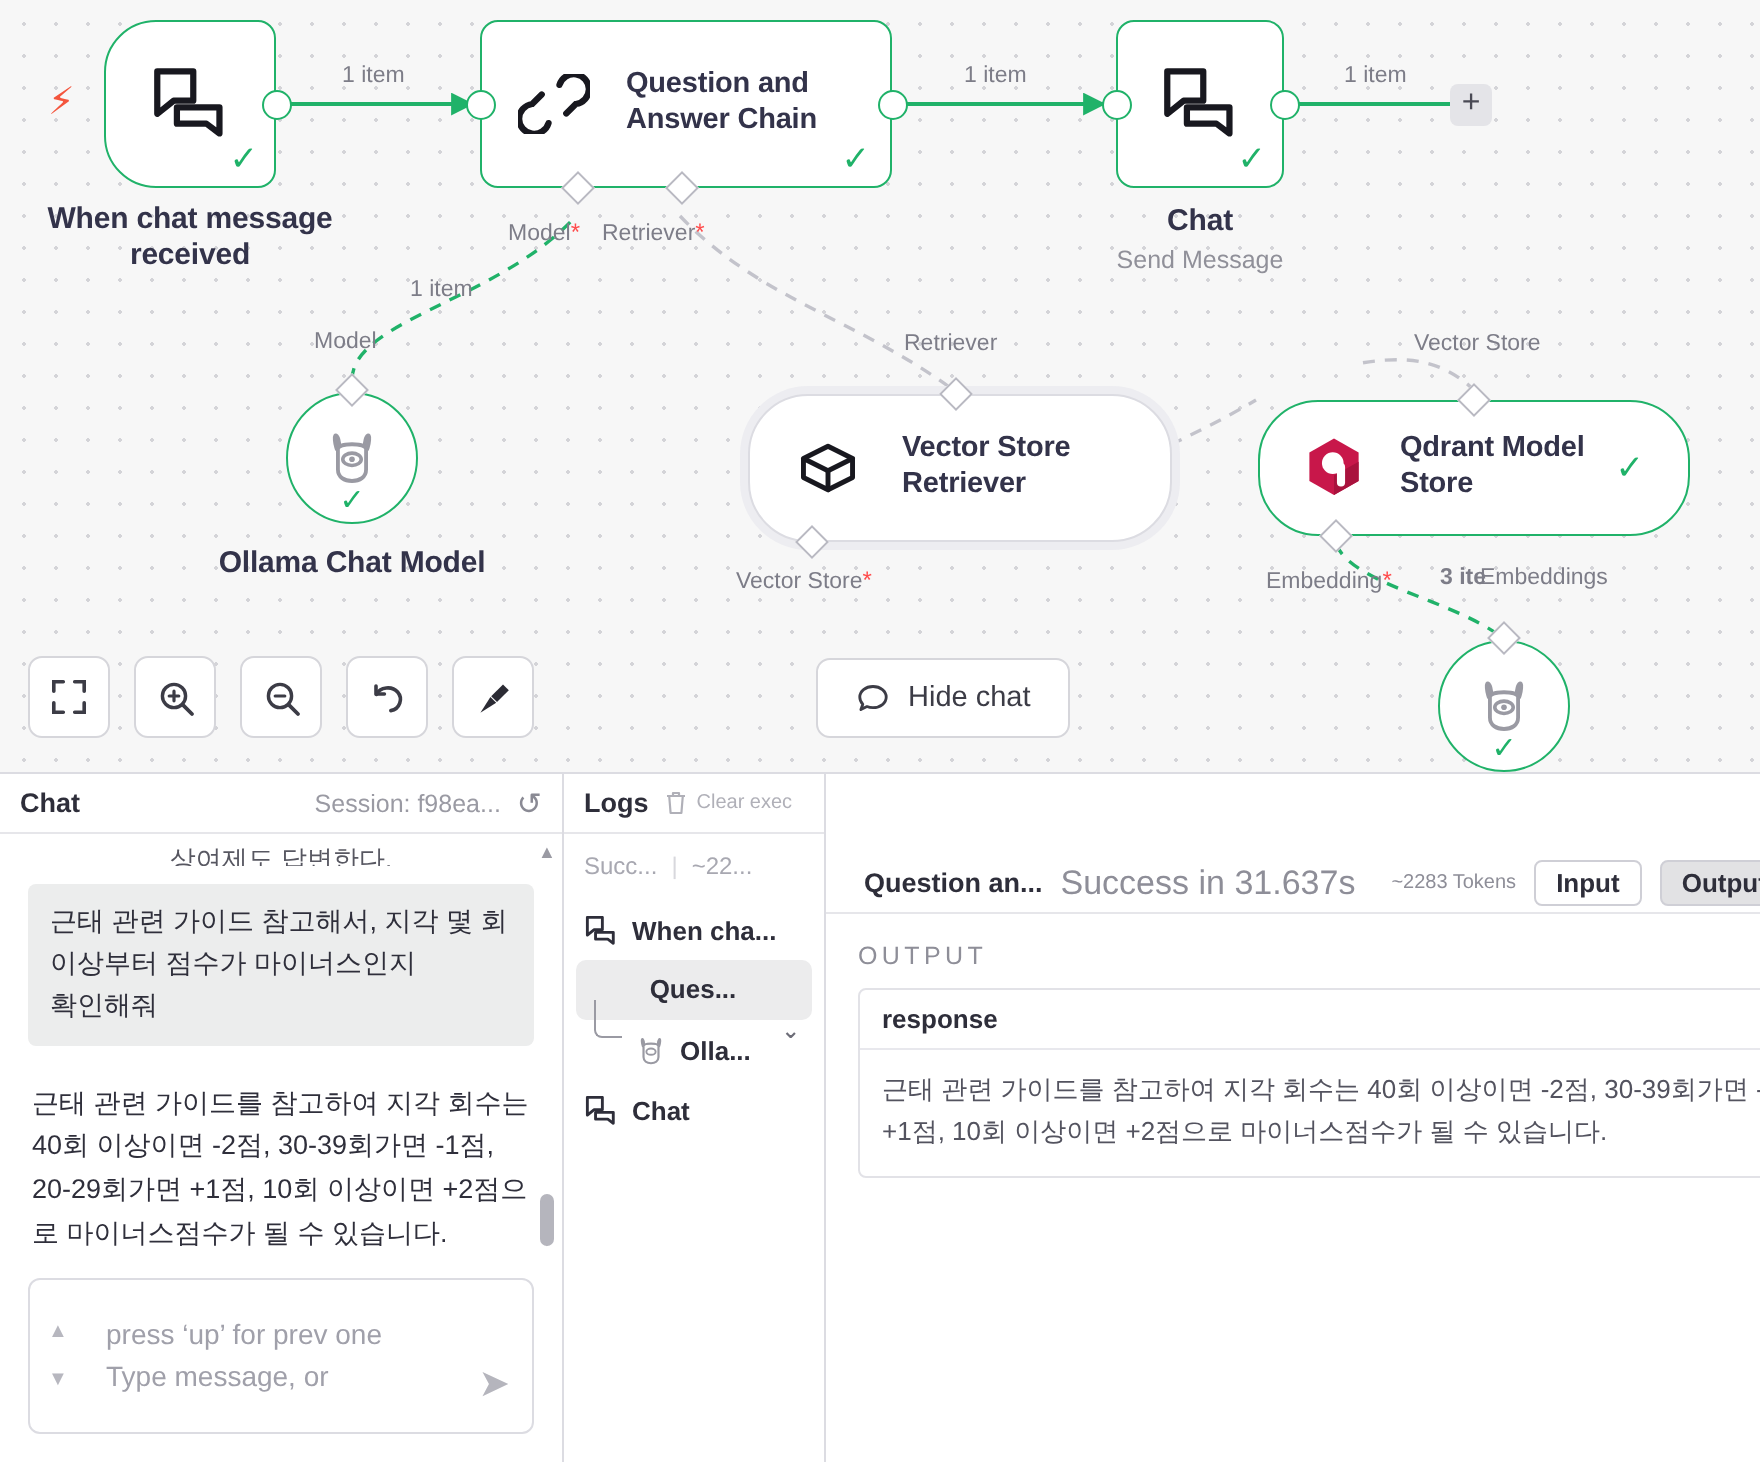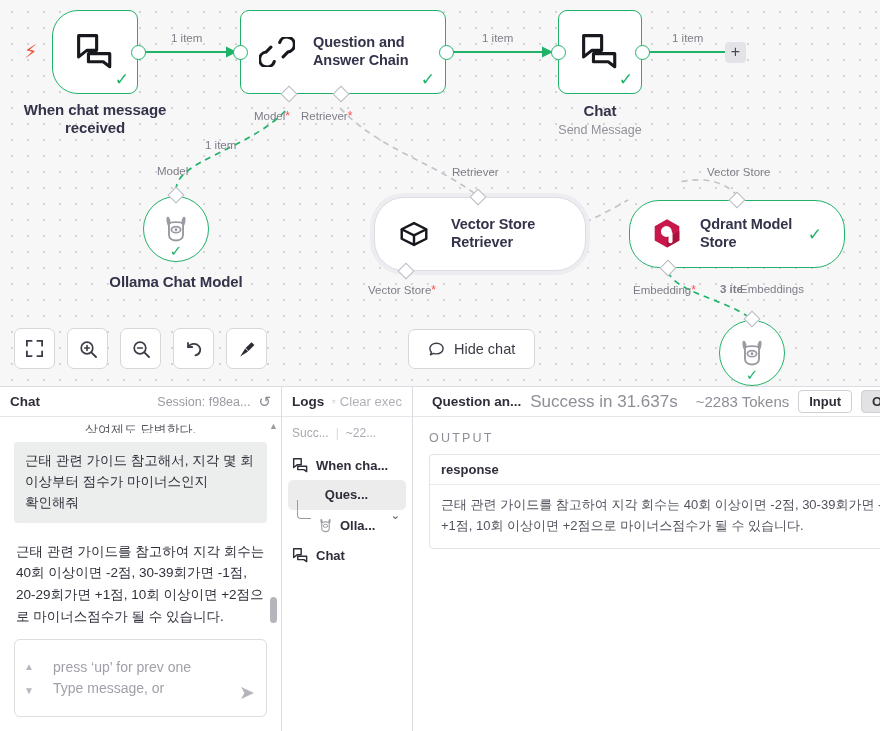--- a/index.html
+++ b/index.html
@@ -148,45 +148,45 @@
   }
   #chat-placeholder { font-size: 14px; color: #a0a0aa; line-height: 1.5; }
   #chat-updown {
     position: absolute; left: 9px; top: 50%; transform: translateY(-50%);
     display: flex; flex-direction: column; gap: 13px; color: #b7b7bf; font-size: 10px;
   }
   #send-icon { position: absolute; right: 11px; bottom: 12px; color: #b5b5bd; font-size: 19px; }
 
   
   #logs-pane { width: 131px; border-right: 1px solid #dcdce2; display: flex; flex-direction: column; background:#fff; }
-  #clear-exec { font-size: 13px; color: #b0b0b8; display: flex; align-items: center; gap: 4px; white-space: nowrap; overflow: hidden; }
+  #clear-exec { font-size: 10px; color: #b0b0b8; display: flex; align-items: center; gap: 4px; white-space: nowrap; overflow: hidden; }
   #logs-body { flex: 1; padding: 6px 0 0 0; }
   .log-meta { display: flex; align-items: center; gap: 7px; font-size: 12px; color: #a8a8b1; padding: 3px 10px 10px 10px; }
   .log-meta .sep { color: #d8d8dd; }
   .log-row {
     display: flex; align-items: center; gap: 7px; height: 30px;
     padding: 0 6px 0 10px; font-size: 13px; color: #2e2e3a; font-weight: 700;
     white-space: nowrap;
   }
   .log-row.sel { background: #ececed; border-radius: 5px; margin: 0 6px; padding-left: 5px; flex-direction: column; }
   .log-row.child { padding-left: 36px; position: relative; }
   .log-row .chev { margin-left: auto; color: #6d6d78; font-size: 11px; }
   .tree-elbow {
     position: absolute; left: 15px; top: -10px; width: 14px; height: 19px;
     border-left: 1.4px solid #9a9aa3; border-bottom: 1.4px solid #9a9aa3;
     border-bottom-left-radius: 4px;
   }
 
   
   #output-pane { flex: 1; display: flex; flex-direction: column; background: #fff; min-width:0; }
-  #out-head { gap: 9px; }
+  #out-head { gap: 9px; margin-top: 40px; }
   #out-node-name { font-size: 13.5px; font-weight: 700; color: #2e2e3a; white-space: nowrap; }
   #out-status { font-size: 17px; color: #8e8e98; white-space: nowrap; }
   #out-sep { width: 1px; height: 16px; background: #dcdce2; }
-  #out-tokens { font-size: 15px; color: #8e8e98; white-space: nowrap; }
+  #out-tokens { font-size: 10px; color: #8e8e98; white-space: nowrap; }
   .seg-btn {
     height: 23px; padding: 0 10px; border: 1px solid #cfcfd6; border-radius: 4px;
     background: #fff; font-size: 13px; font-weight: 700; color: #2e2e3a;
     display: flex; align-items: center;
   }
   .seg-btn.active { background: #e2e2e4; }
   #out-body { flex: 1; padding: 14px 0 0 16px; overflow: hidden; }
   #out-caption { font-size: 12.5px; color: #8e8e98; letter-spacing: 2.2px; margin-bottom: 9px; }
   #out-card { border: 1px solid #e2e2e7; border-radius: 4px; width: 520px; }
   #out-card-head {

